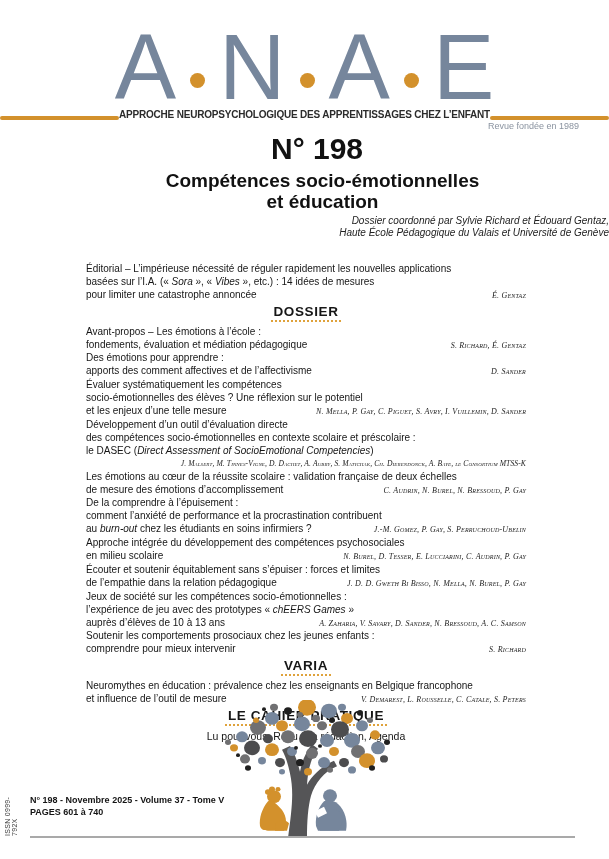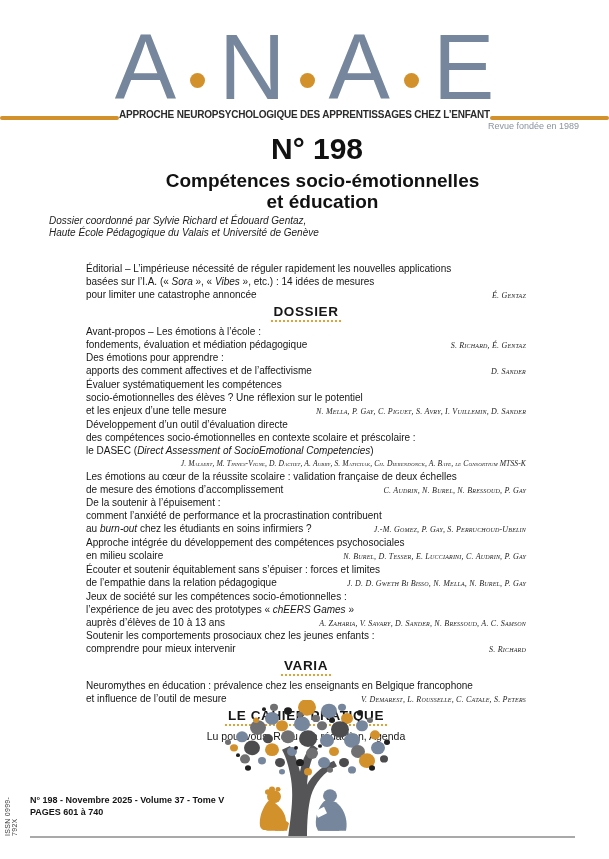--- a/index.html
+++ b/index.html
@@ -13,21 +13,21 @@
 
   .subtitle-bar{position:absolute;top:109px;left:0;right:0;display:flex;align-items:flex-end;}
   .subtitle-bar .rule{flex:1;height:4px;background:#d3912c;border-radius:2px;}
   .subtitle-bar .subtitle-text{font-size:10px;font-weight:700;color:#2b2b2b;letter-spacing:-0.2px;white-space:nowrap;}
 
   .founded{position:absolute;top:121px;right:30px;font-size:9px;color:#8a93a0;}
 
   
   .issue-number{position:absolute;top:132px;left:0;right:0;text-align:center;font-size:30px;font-weight:700;color:#111;padding-left:25px;}
   .theme{position:absolute;top:170px;left:0;right:0;text-align:center;font-size:19px;line-height:21px;font-weight:700;color:#111;padding-left:36px;}
-  .coordination{position:absolute;top:215px;left:18px;right:0;text-align:left;font-style:italic;font-size:10px;line-height:11.5px;color:#222;margin-left:31px;}
+  .coordination{position:absolute;top:215px;left:8px;right:0;text-align:right;font-style:italic;font-size:10px;line-height:11.5px;color:#222;margin-left:31px;}
 
   
   .toc{position:absolute;top:263px;left:86px;width:440px;font-size:10px;line-height:12.9px;color:#161616;}
   .t-line{white-space:nowrap;}
   .t-line.with-authors{display:flex;justify-content:space-between;align-items:baseline;gap:10px;}
   .authors{font-family:"Liberation Serif",serif;font-style:italic;font-variant:small-caps;
            font-size:8px;letter-spacing:.2px;white-space:nowrap;color:#1c1c1c;text-align:center;}
   .authors-line{text-align:right;font-family:"Liberation Serif",serif;font-style:italic;font-variant:small-caps;
                 font-size:7.6px;letter-spacing:.1px;white-space:nowrap;color:#1c1c1c;}
   .sec-head{text-align:center;margin:3px 0 4px;}
@@ -117,21 +117,21 @@
           <div class="authors-line">J. Malsert, M. Tinnes-Vigne, D. Dachet, A. Aubry, S. Matichak, Ch. Dierendonck, A. Baye, le Consortium MTSS-K</div>
         </div>
         <div class="entry">
           <div class="t-line"><span class="t-text">Les émotions au cœur de la réussite scolaire : validation française de deux échelles</span></div>
           <div class="t-line with-authors">
             <span class="t-text">de mesure des émotions d’accomplissement</span>
             <span class="authors">C. Audrin, N. Burel, N. Bressoud, P. Gay</span>
           </div>
         </div>
         <div class="entry">
-          <div class="t-line"><span class="t-text">De la soutenir à l’épuisement :</span></div>
+          <div class="t-line"><span class="t-text">De la comprendre à l’épuisement :</span></div>
           <div class="t-line"><span class="t-text">comment l’anxiété de performance et la procrastination contribuent</span></div>
           <div class="t-line with-authors">
             <span class="t-text">au <i>burn-out</i> chez les étudiants en soins infirmiers ?</span>
             <span class="authors">J.-M. Gomez, P. Gay, S. Perruchoud-Ubelin</span>
           </div>
         </div>
         <div class="entry">
           <div class="t-line"><span class="t-text">Approche intégrée du développement des compétences psychosociales</span></div>
           <div class="t-line with-authors">
             <span class="t-text">en milieu scolaire</span>

